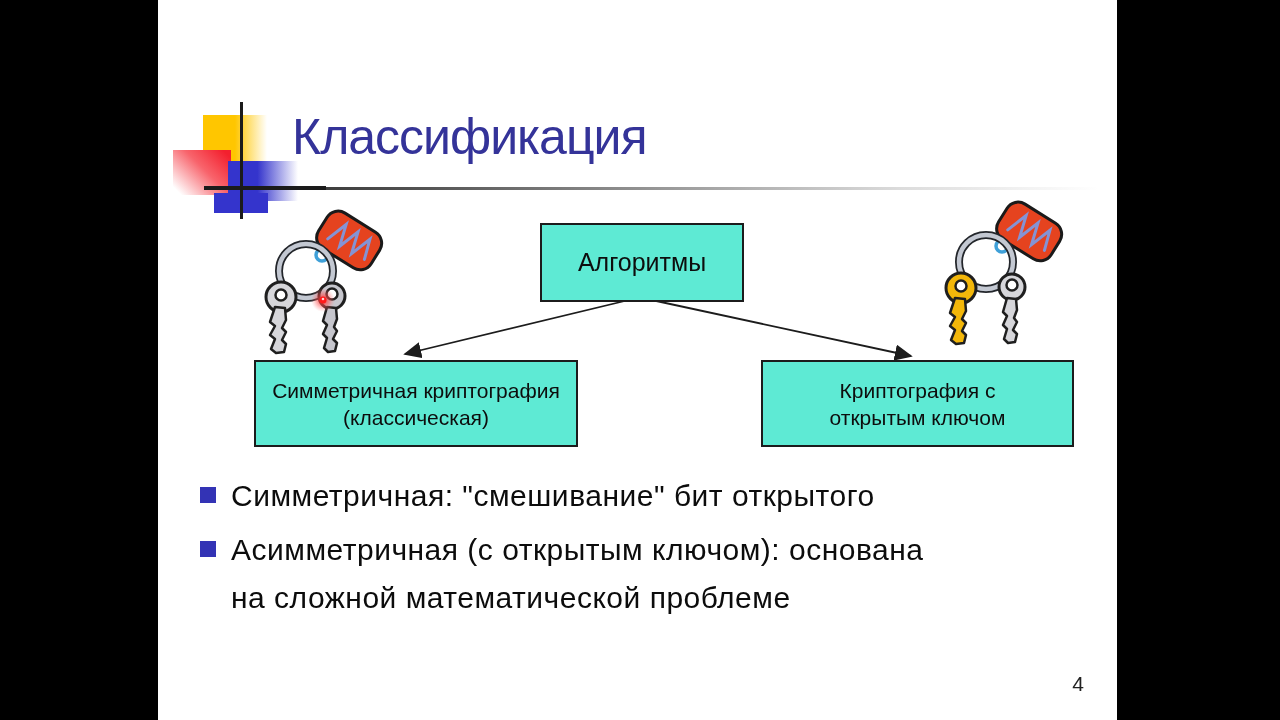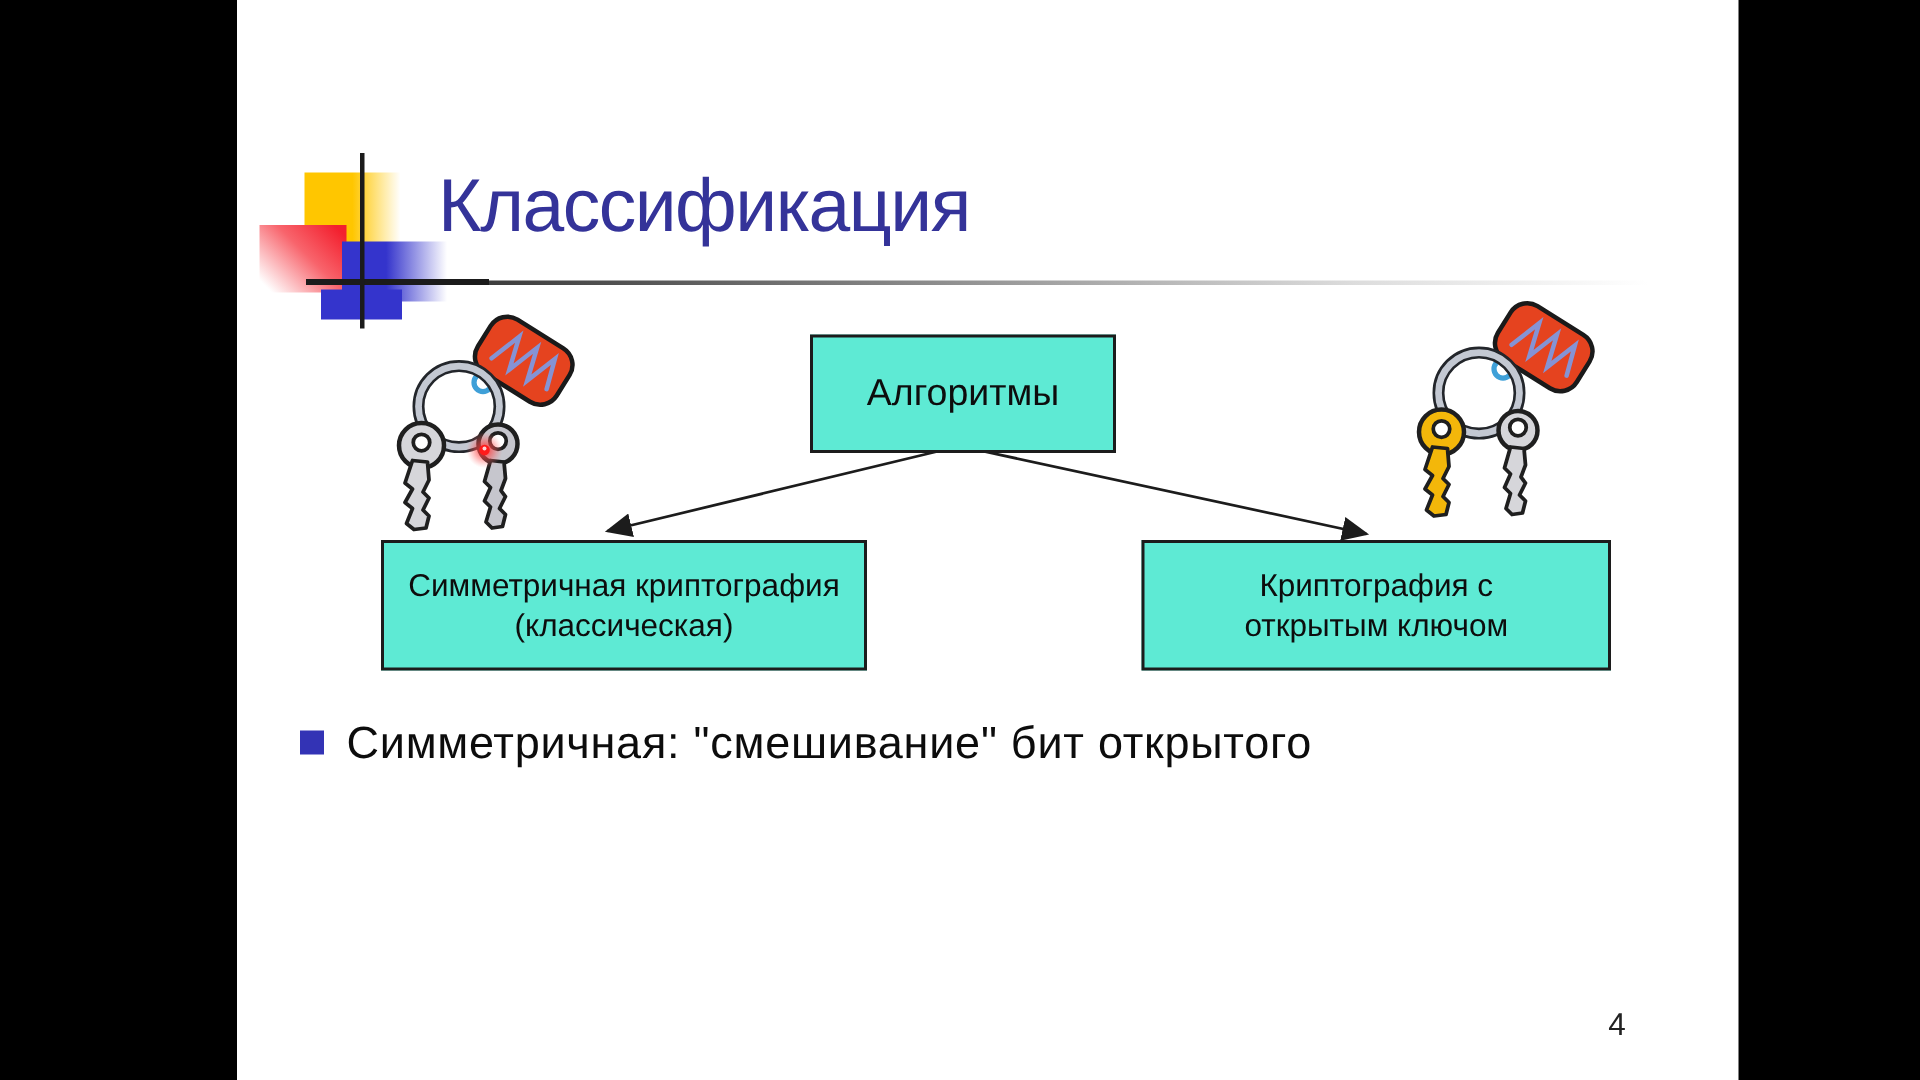--- a/index.html
+++ b/index.html
@@ -1,21 +1,21 @@
 <!DOCTYPE html>
 <html><head>
 <meta charset="utf-8">
 <style>
   html,body{margin:0;padding:0;}
   body{
     width:1280px;height:720px;background:#000;position:relative;overflow:hidden;
     font-family:"Liberation Sans","DejaVu Sans",sans-serif;
   }
   .slide{
-    position:absolute;left:158px;top:0;width:959px;height:720px;background:#fff;padding-left:42px;
+    position:absolute;left:158px;top:0;width:959px;height:720px;background:#fff;
   }
   
   .page-title{
     position:absolute;left:134px;top:108px;font-size:50px;color:#343399;
     letter-spacing:-1px;white-space:nowrap;
   }
   .deco-yellow{position:absolute;left:45px;top:115px;width:64px;height:48px;
     background:linear-gradient(to right,#ffc600 50%,#ffffff 100%);}
   .deco-red{position:absolute;left:15px;top:150px;width:58px;height:45px;
     background:linear-gradient(225deg,#f3202e 8%,#f8646c 45%,#ffffff 92%);}
@@ -139,16 +139,23 @@
     </g>
   </svg>
 
   <div class="bullets">
     <div class="bullet">
       <span class="marker"></span>
       <span class="lines">
         <span>Симметричная: "смешивание" бит открытого</span>
       </span>
     </div>
+    <div class="bullet">
+      <span class="marker"></span>
+      <span class="lines">
+        <span>Асимметричная (с открытым ключом): основана</span>
+        <span>на сложной математической проблеме</span>
+      </span>
+    </div>
   </div>
 
   <div class="page-number">4</div>
 </div>
 
 </body></html>

